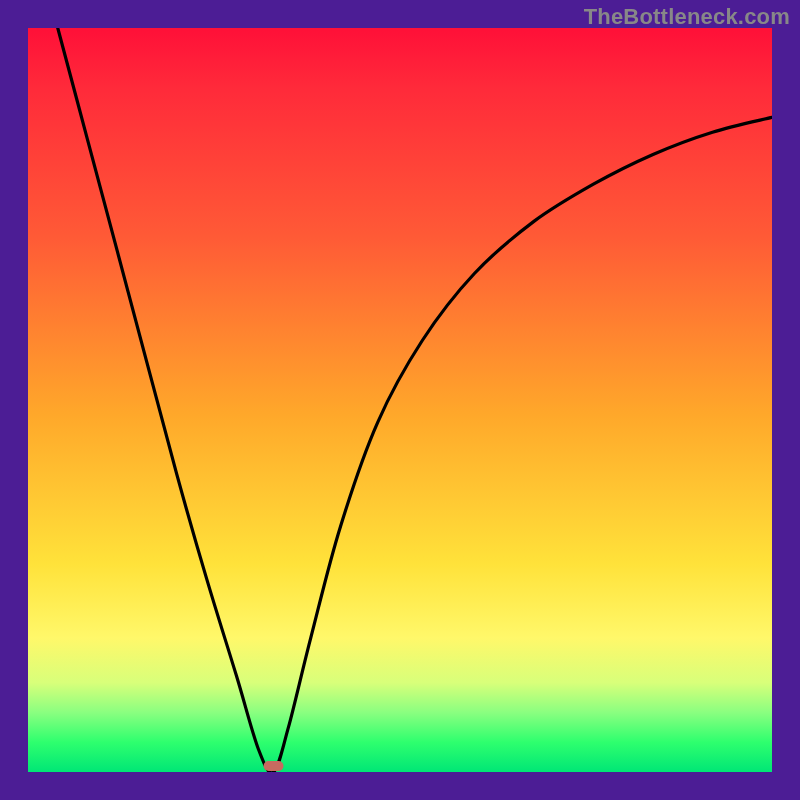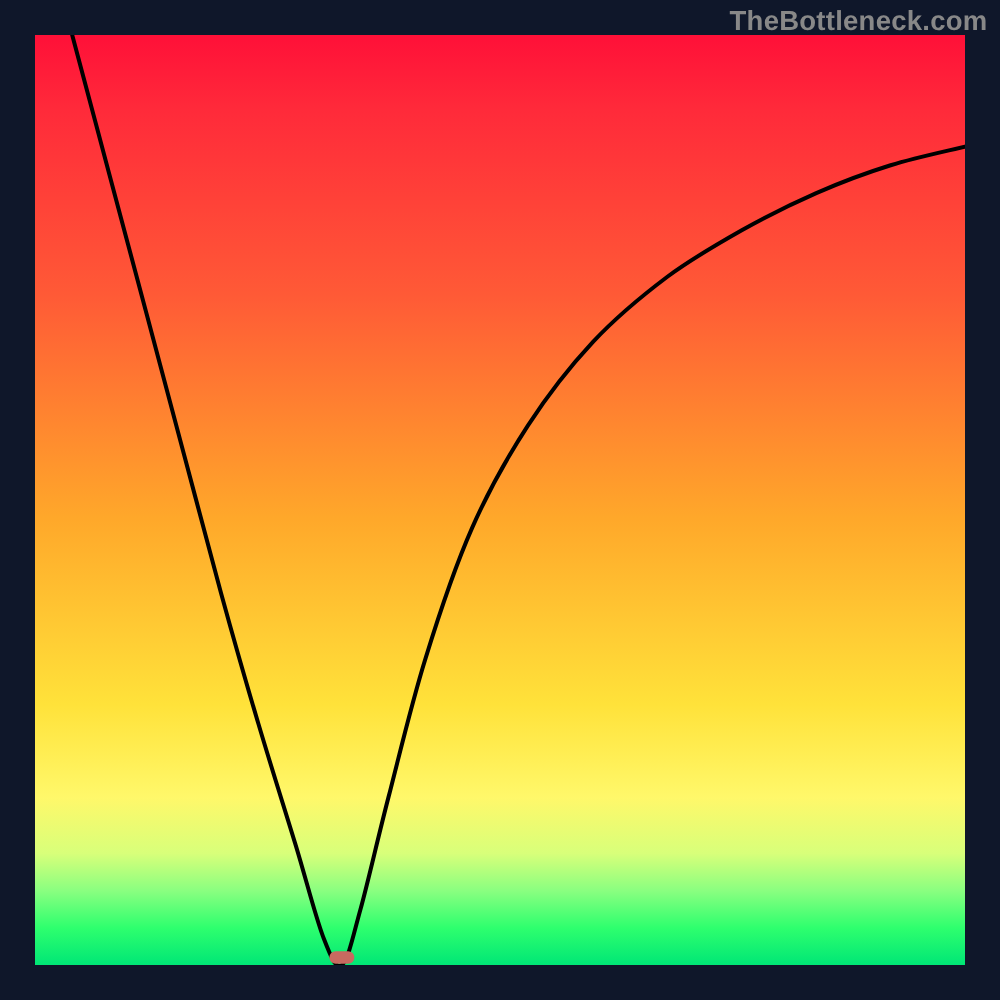--- a/index.html
+++ b/index.html
@@ -7,21 +7,21 @@
     padding: 0;
     width: 800px;
     height: 800px;
     background: #000;
     overflow: hidden;
     font-family: Arial, Helvetica, sans-serif;
   }
   .outer {
     width: 800px;
     height: 800px;
-    background: #0f172a;
+    background: #4c1d95;
     position: relative;
   }
   .plot-area {
     position: absolute;
     left: 28px;
     top: 28px;
     width: 744px;
     height: 744px;
     
     background: linear-gradient(

